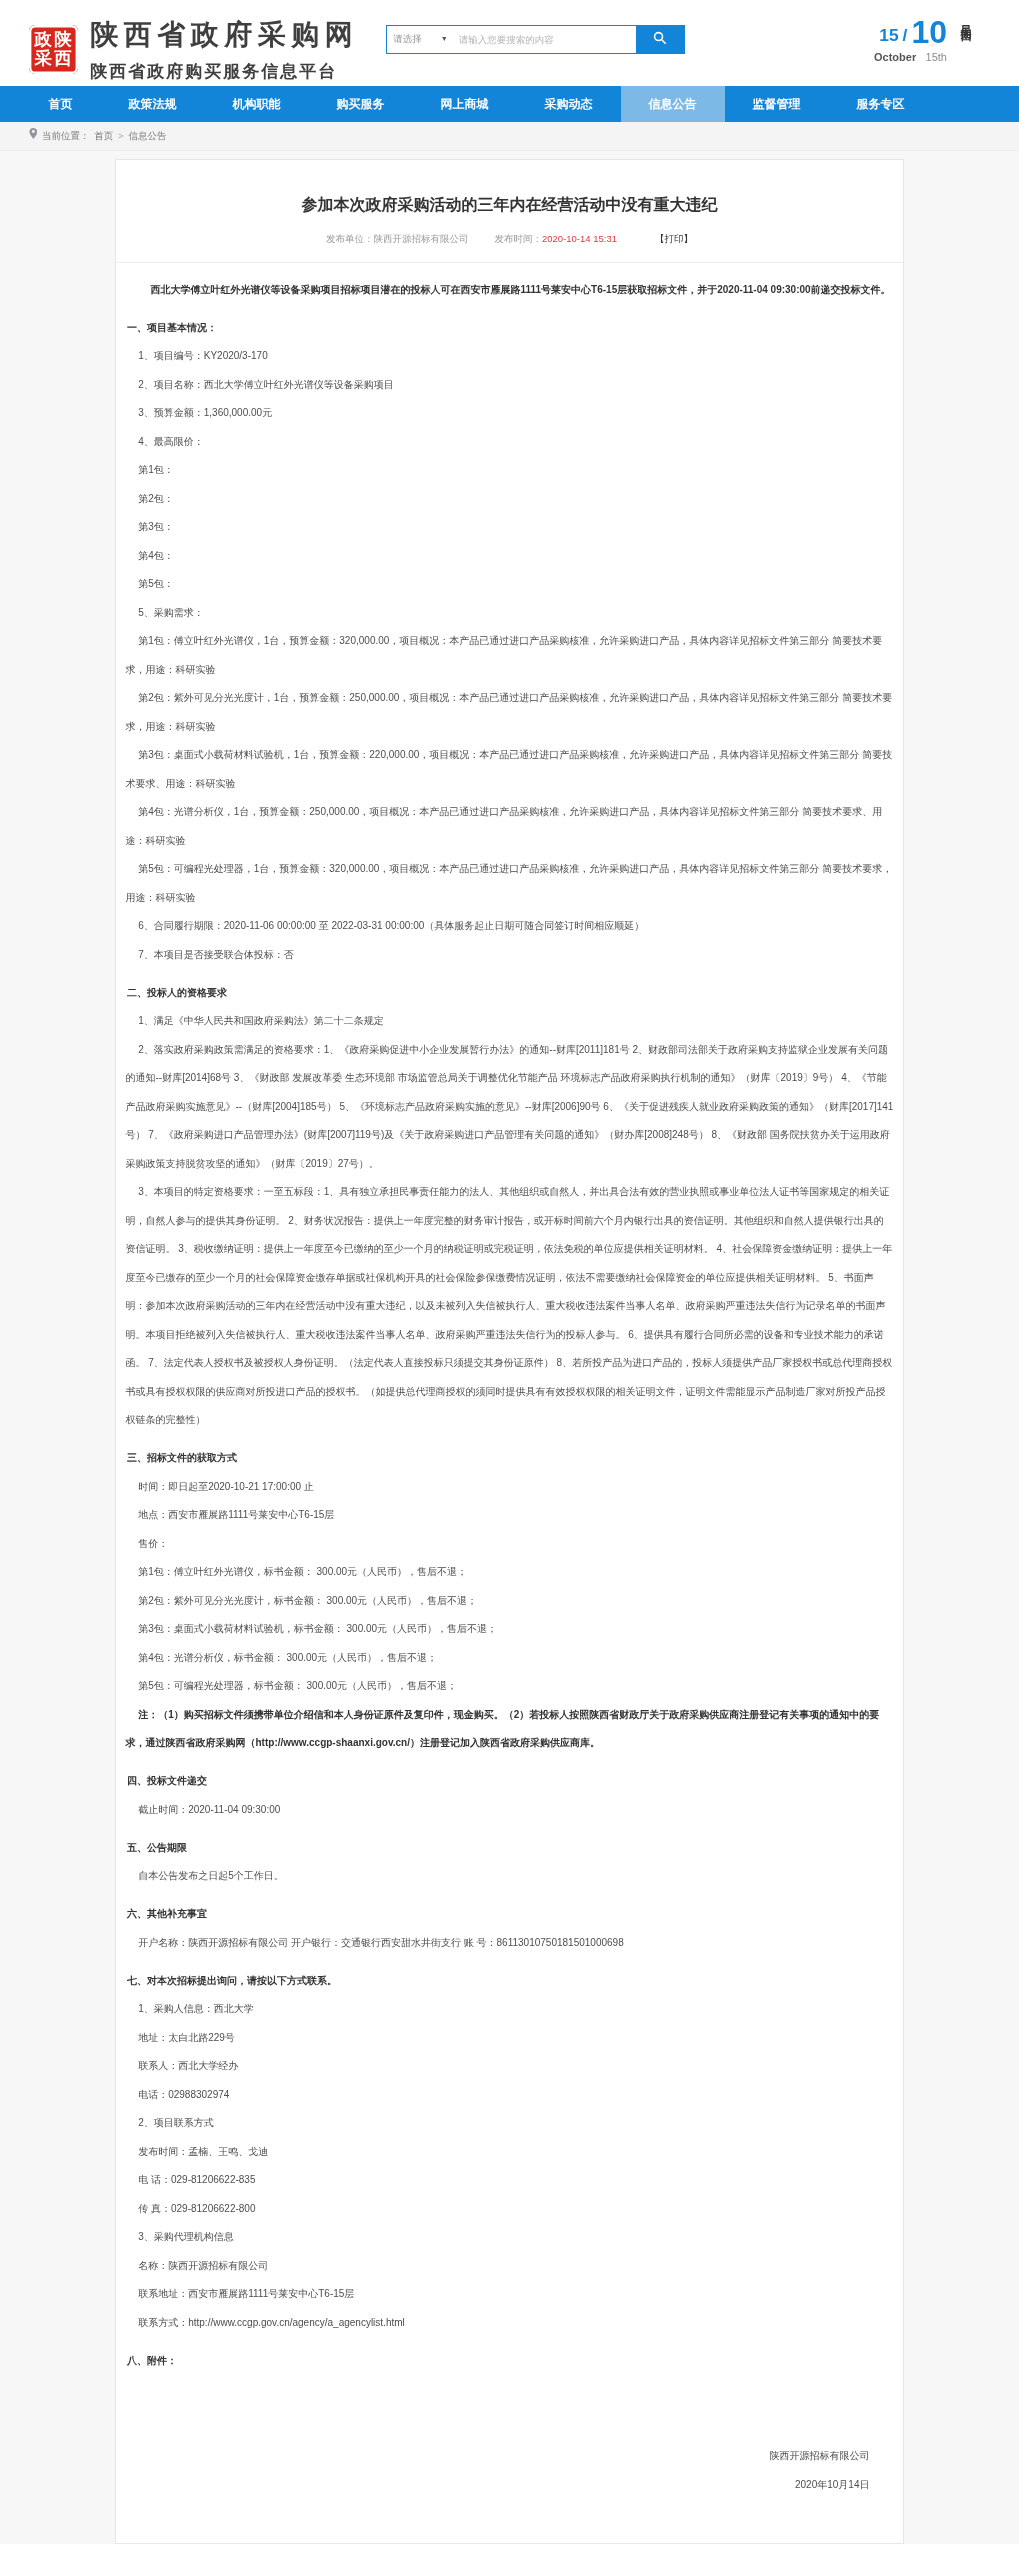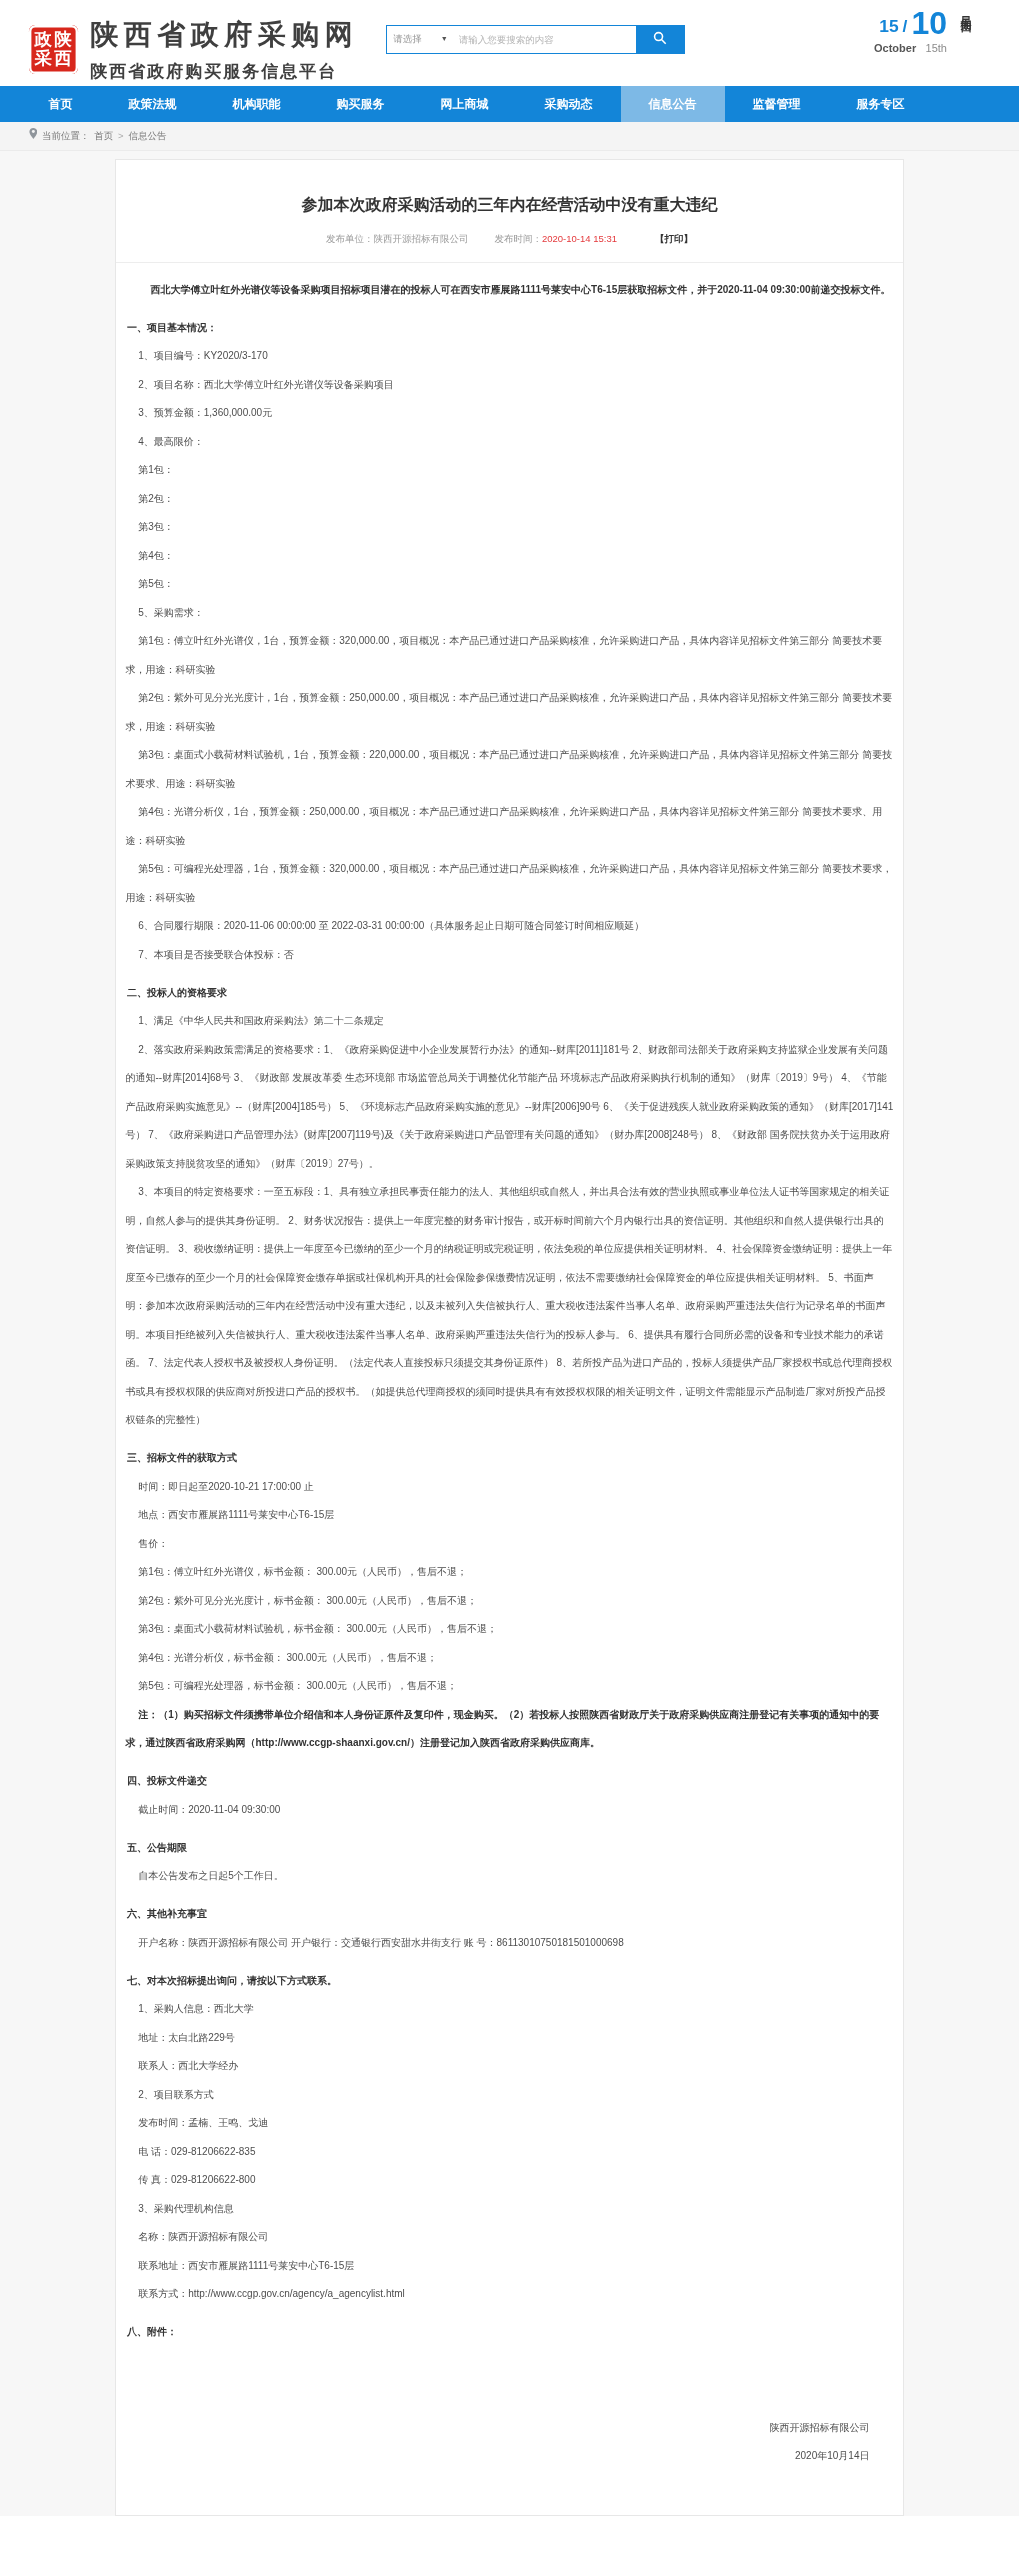--- a/index.html
+++ b/index.html
@@ -34,21 +34,21 @@
   .search-select .arrow { font-size:7.1px; color:#555; }
   .search-input {
     flex:1; border:none; outline:none; font-size:9.5px; color:#333; padding:0 4.8px;
     font-family:inherit;
   }
   .search-input::placeholder { color:#b5b5b5; }
   .search-btn {
     width:48px; background:#1385d8; border:none; cursor:pointer;
     display:flex; align-items:center; justify-content:center;
   }
-  .date-box { position:absolute; right:46px; top:7px; display:flex; align-items:flex-start; }
+  .date-box { position:absolute; right:46px; top:16px; display:flex; align-items:flex-start; }
   .date-nums { text-align:right; }
   .date-line1 { display:flex; align-items:flex-end; justify-content:flex-end; }
   .date-day { font-size:17.4px; font-weight:bold; color:#1385d8; line-height:1; margin-bottom:3.2px;}
   .date-sep { font-size:17.4px; font-weight:bold; color:#1385d8; margin:0 4px; line-height:1; margin-bottom:3.2px;}
   .date-month { font-size:32px; font-weight:bold; color:#1385d8; line-height:1; }
   .date-line2 { font-size:11px; margin-top:3.2px; color:#8b8b8b; }
   .date-month-en { font-weight:bold; color:#555; margin-right:6.3px; }
   .date-weekday {
     writing-mode:vertical-rl; text-orientation:upright;
     font-size:11px; font-weight:bold; color:#333; margin-left:11px; letter-spacing:3.2px; height:52px;
@@ -70,21 +70,21 @@
   
   .main-bg { background:#f7f7f7; padding:8px 0 0; }
   .card {
     width:789px; margin:0 auto; background:#fff; border:0.8px solid #e7e7e7;
     padding:32px 9.5px 44px;
   }
   .article-title { text-align:center; font-size:16px; font-weight:bold; color:#333; margin:3.2px 0 17.4px; }
   .article-meta { text-align:center; font-size:9.5px; color:#9b9b9b; }
   .article-meta .time { color:#e4393c; }
   .article-meta .gap { display:inline-block; width:20.6px; }
-  .print-btn { color:#333; font-weight:bold; cursor:pointer;margin-left:12px; }
+  .print-btn { color:#333; font-weight:normal; cursor:pointer;margin-left:12px; }
   .meta-divider { border:none; border-top:0.8px solid #ededed; margin:16px -9.5px 12.7px; }
   .article-body { font-size:10px; }
   .article-body p { margin:0; line-height:28.5px; }
   .blk-intro { font-weight:bold; color:#333; text-indent:25px; margin:4.8px 0 8px !important; }
   .blk-h { font-weight:bold; color:#333; text-indent:1.6px; margin-top:9.5px !important; }
   .blk-p { color:#4d4d4d; text-indent:12.7px; }
   .blk-pb { color:#333; font-weight:bold; text-indent:12.7px; }
   .signature { margin-top:67px; text-align:right; padding-right:24px; font-size:10px; color:#4d4d4d; line-height:28.5px; }
 </style>
 </head>
@@ -210,20 +210,21 @@
         <p class="blk-h">四、投标文件递交</p>
         <p class="blk-p">截止时间：2020-11-04 09:30:00</p>
         <p class="blk-h">五、公告期限</p>
         <p class="blk-p">自本公告发布之日起5个工作日。</p>
         <p class="blk-h">六、其他补充事宜</p>
         <p class="blk-p">开户名称：陕西开源招标有限公司 开户银行：交通银行西安甜水井街支行 账 号：86113010750181501000698</p>
         <p class="blk-h">七、对本次招标提出询问，请按以下方式联系。</p>
         <p class="blk-p">1、采购人信息：西北大学</p>
         <p class="blk-p">地址：太白北路229号</p>
         <p class="blk-p">联系人：西北大学经办</p>
+        <p class="blk-p">电话：02988302974</p>
         <p class="blk-p">2、项目联系方式</p>
         <p class="blk-p">发布时间：孟楠、王鸣、戈迪</p>
         <p class="blk-p">电 话：029-81206622-835</p>
         <p class="blk-p">传 真：029-81206622-800</p>
         <p class="blk-p">3、采购代理机构信息</p>
         <p class="blk-p">名称：陕西开源招标有限公司</p>
         <p class="blk-p">联系地址：西安市雁展路1111号莱安中心T6-15层</p>
         <p class="blk-p">联系方式：http://www.ccgp.gov.cn/agency/a_agencylist.html</p>
         <p class="blk-h">八、附件：</p>
       </div>

